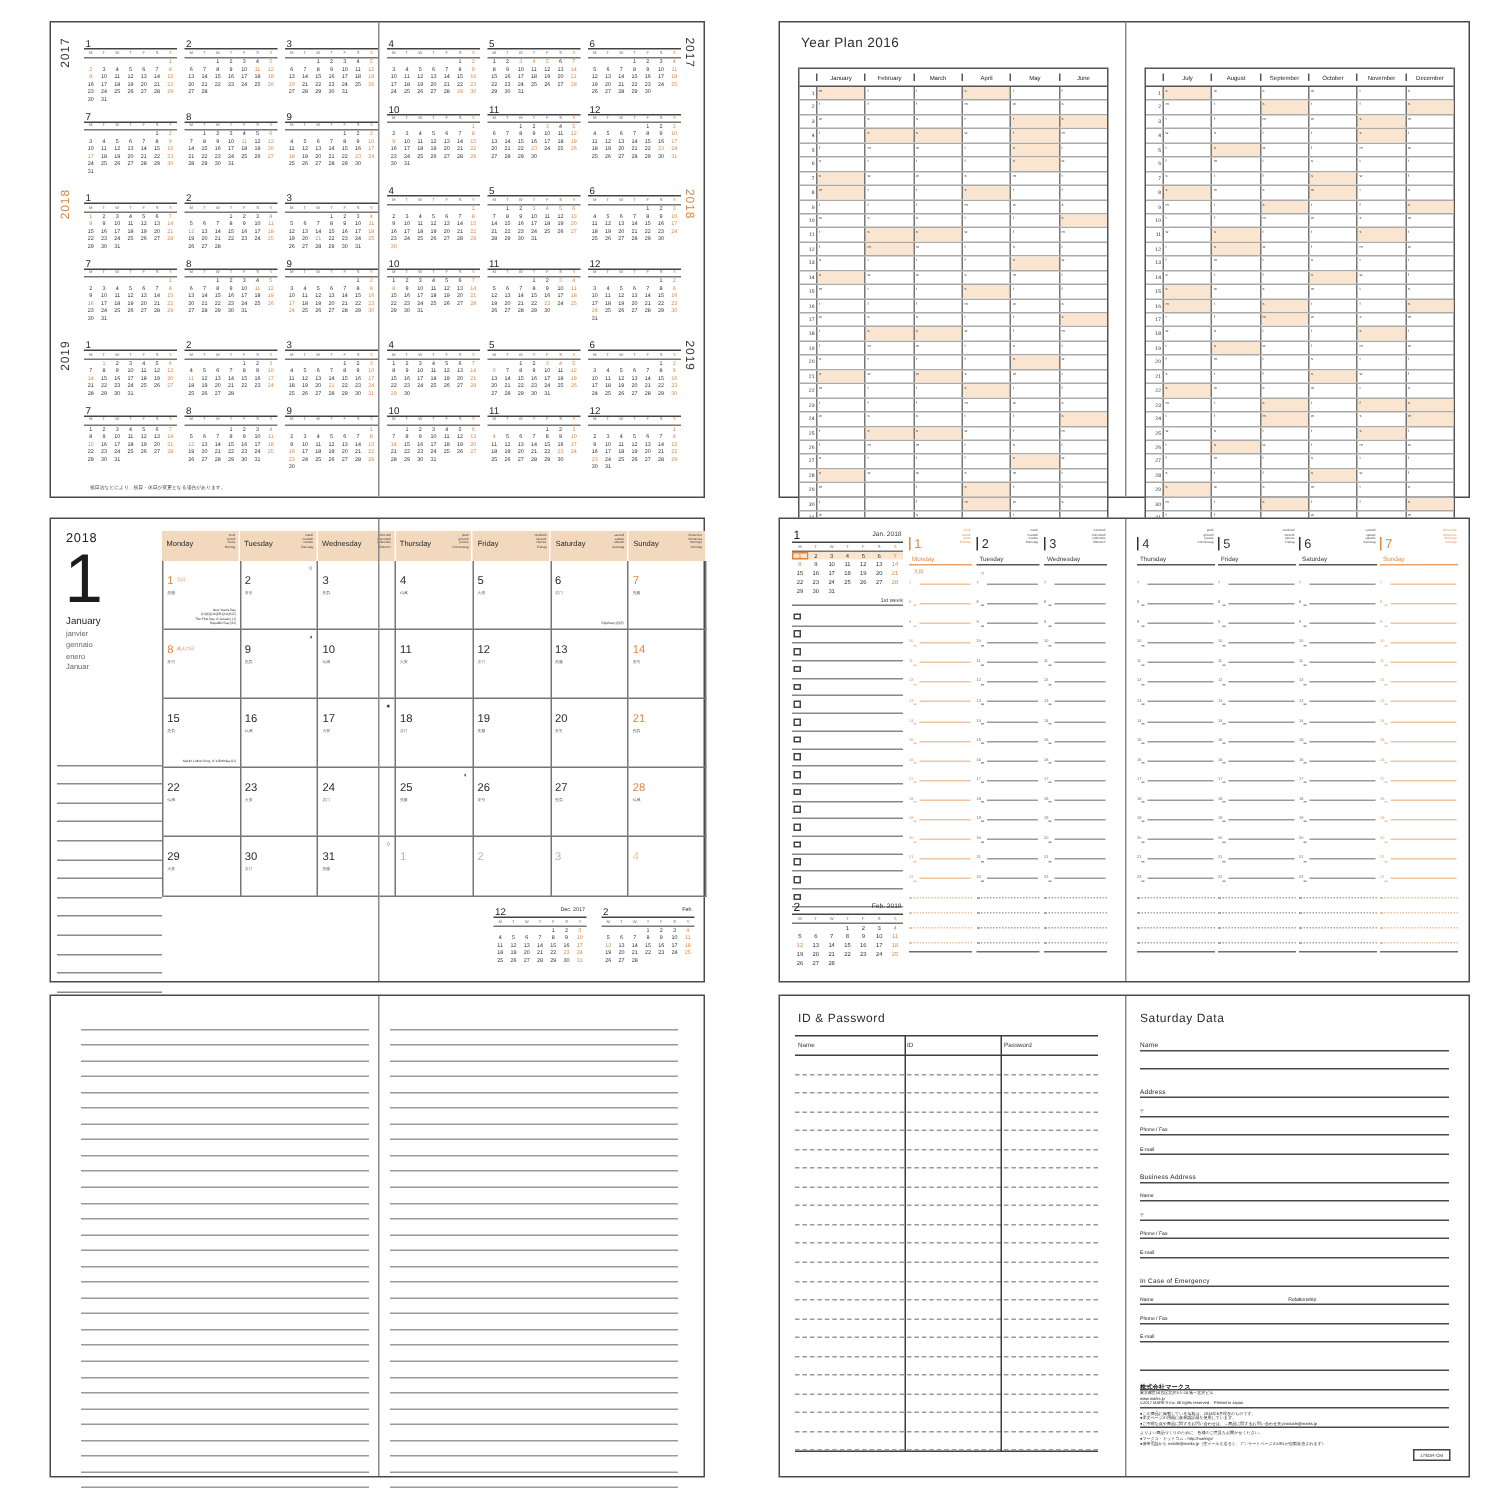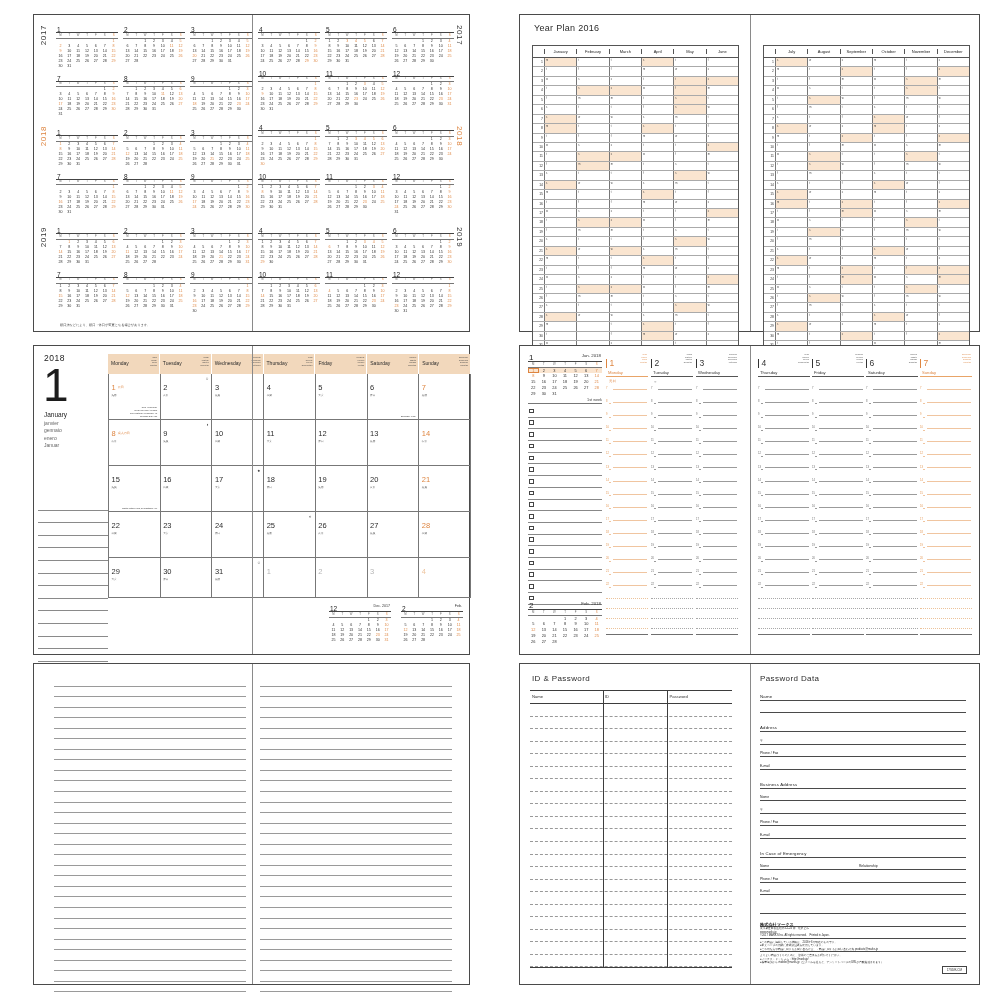--- a/index.html
+++ b/index.html
@@ -4716,21 +4716,21 @@
           <div class="ptrow"></div>
           <div class="ptrow"></div>
           <div class="ptrow"></div>
           <div class="ptrow"></div>
           <div class="ptrow"></div>
           <div class="ptrow"></div>
         </div>
         <div class="ptv" style="left: 36%;"></div>
         <div class="ptv" style="left: 68%;"></div>
       </div>
-    <div class="p6title" id="pdTitle">Password Data</div>
+    <div class="p6title" id="pdTitle">Saturday Data</div>
     <div class="pdform" id="pdForm">
         <div class="pdrow head">
           <div class="lab">Name</div>
         </div>
         <div class="pdrow"></div>
         <div class="pdgap"></div>
         <div class="pdrow head">
           <div class="lab">Address</div>
         </div>
         <div class="pdrow">

